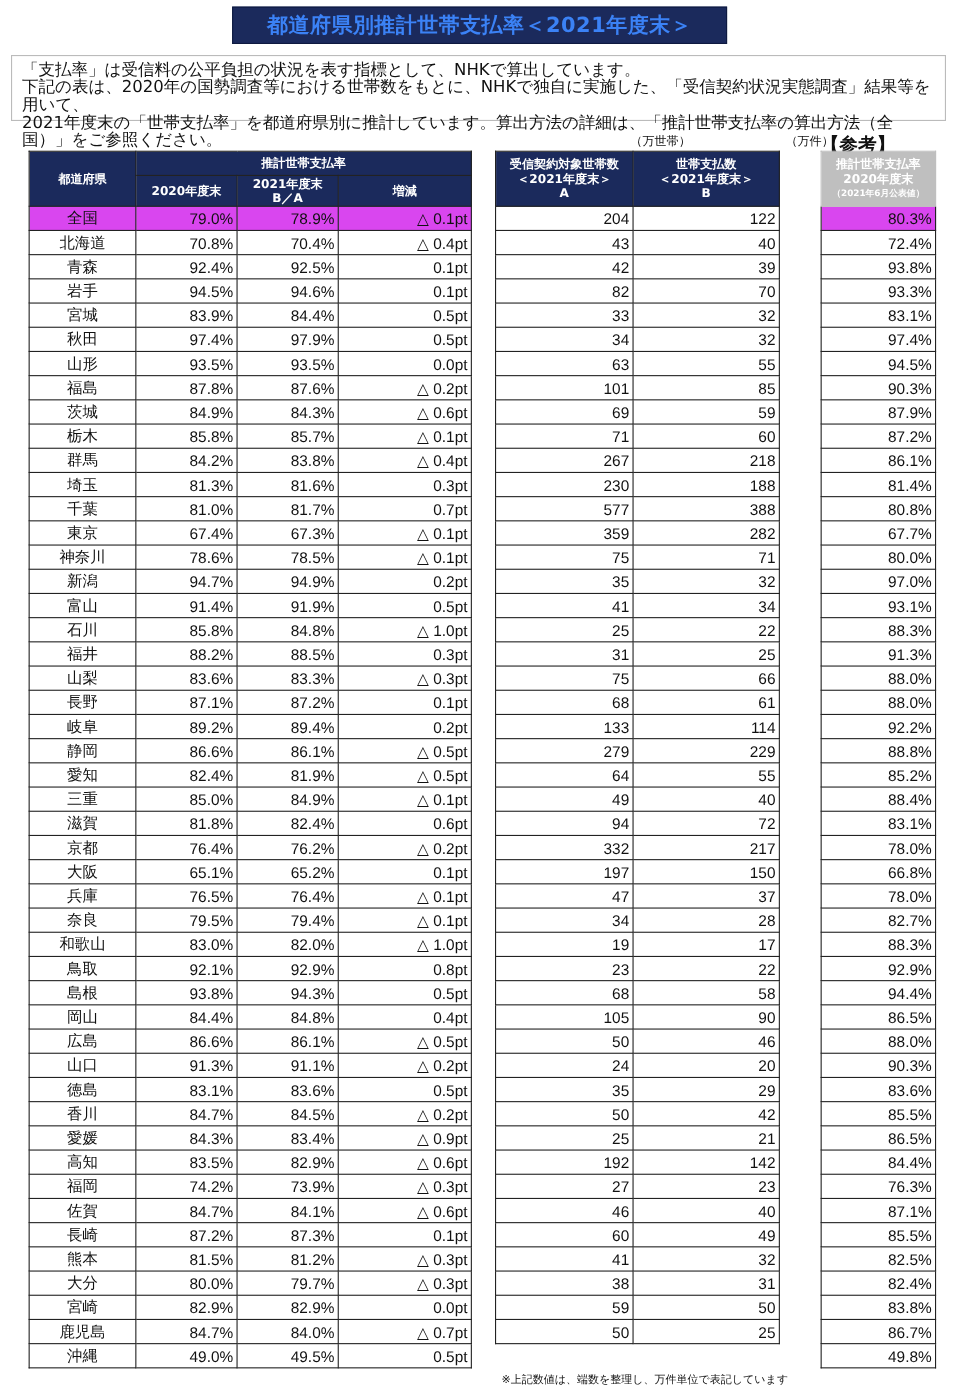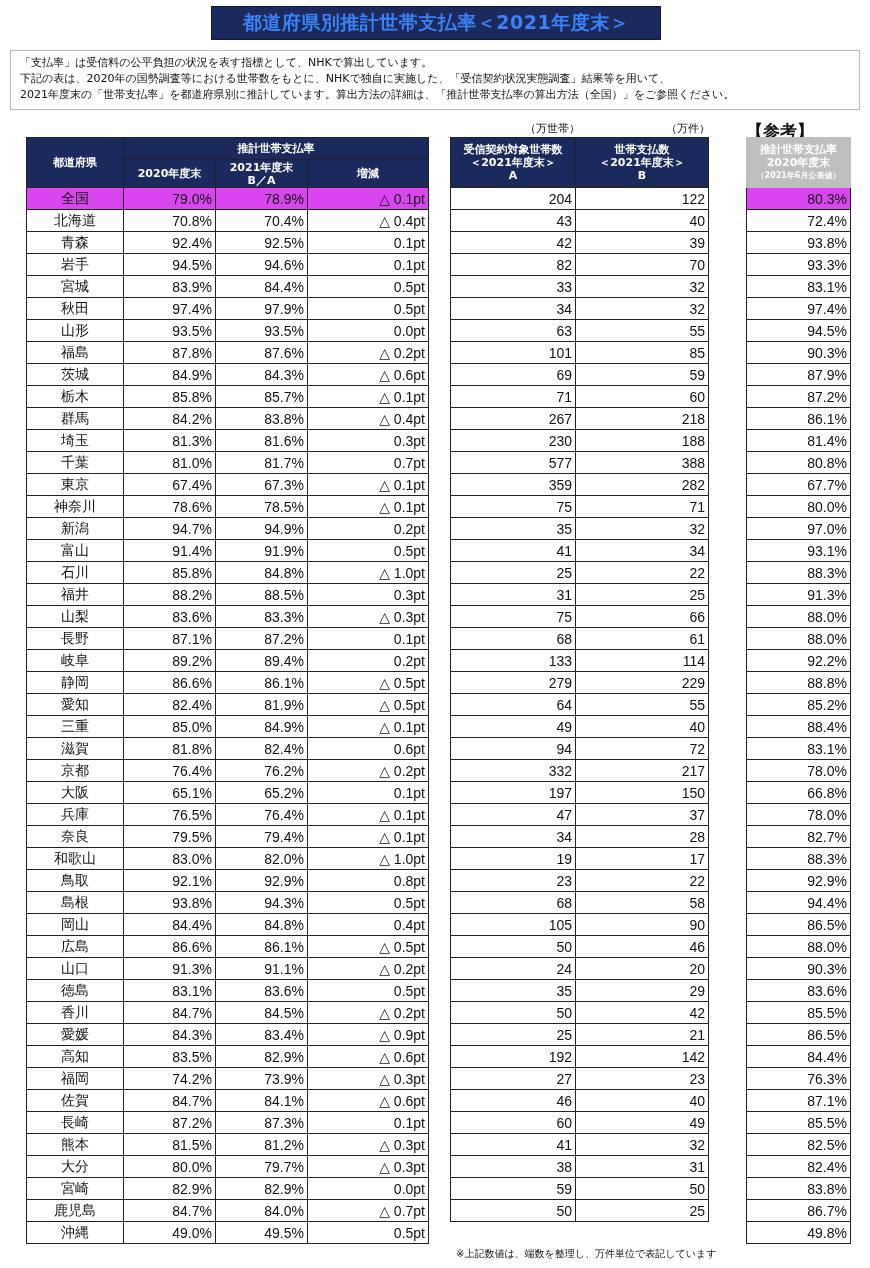--- a/index.html
+++ b/index.html
@@ -8,25 +8,25 @@
 
     .title-box {
       position: absolute; left: 211px; top: 6px; width: 450px; height: 34px;
       background: #1b2a5c; color: #3b82f6; font-weight: bold; font-size: 19px;
       display: flex; align-items: center; justify-content: center;
       border: 1px solid #0e1a40; letter-spacing: 0.5px;
     }
 
     .note-box {
       position: absolute; left: 10px; top: 50px; width: 850px; height: 60px;
-      border: 1px solid #bbb; padding: 4px 9px; font-size: 11px; line-height: 16px;
+      border: 1px solid #bbb; padding: 4px 9px; font-size: 15px; line-height: 16px;
       color: #111;
     }
 
-    .unit { position: absolute; font-size: 11px; color: #111; }
+    .unit { position: absolute; font-size: 11px; color: #111; margin-left: 48px; }
     .sanko { position: absolute; font-size: 17px; font-weight: bold; left: 746px; top: 120px; }
 
     table { border-collapse: collapse; position: absolute; table-layout: fixed; }
     td, th { border: 1.5px solid #222; height: 22px; font-size: 13px; }
     th { background: #1b2a5c; color: #fff; font-weight: bold; font-size: 11px; line-height: 13px; text-align: center; }
     th.sub { border-color: #fff #222 #222 #222; }
     td.name { text-align: center; font-size: 14px; }
     td.num { text-align: right; padding-right: 3px; font-family: "Liberation Sans", sans-serif; font-size: 14px; }
     tr.total td { background: #d946ef; }
 

